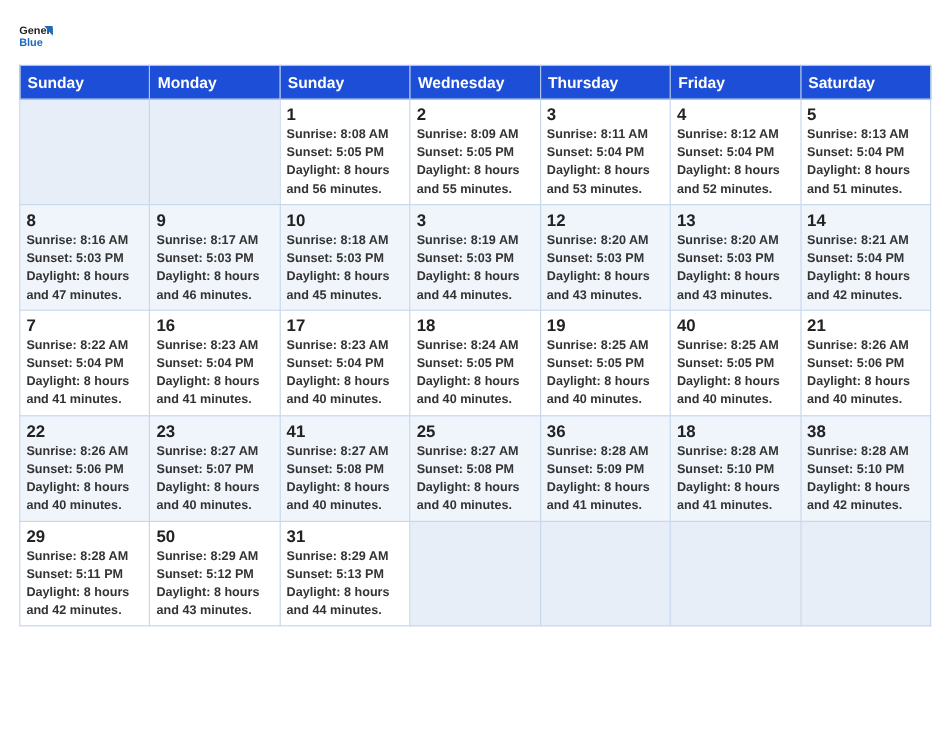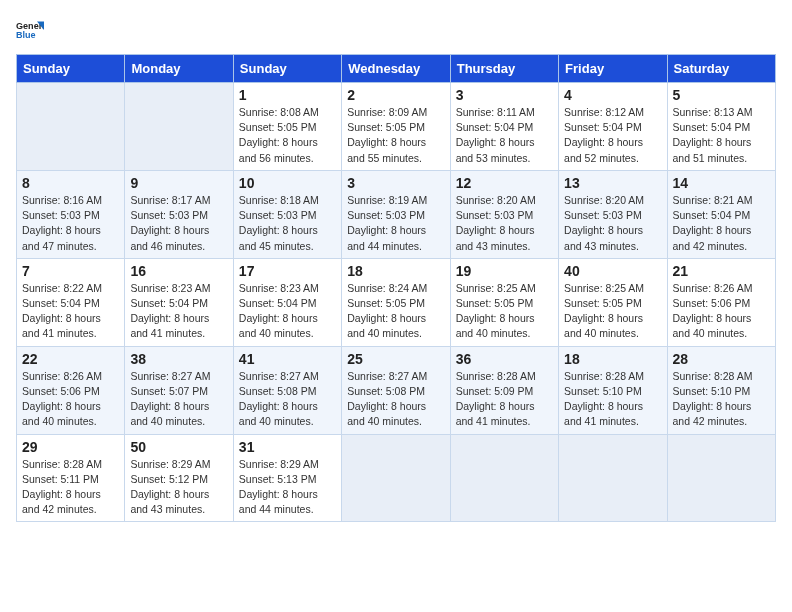--- a/index.html
+++ b/index.html
@@ -66,20 +66,21 @@
       font-size: 14px;
       font-weight: bold;
       color: #222;
       display: block;
       margin-bottom: 2px;
     }
     .day-detail {
       color: #333;
       font-size: 10.5px;
       line-height: 1.45;
+      font-weight: bold;
     }
     .empty-cell {
       background: #e8eef7 !important;
     }
   </style>
 </head>
 <body>
 
 <div class="header-section">
   <div class="logo">
@@ -191,41 +192,41 @@
           <span class="day-number">21</span>
           <div class="day-detail">Sunrise: 8:26 AM<br>Sunset: 5:06 PM<br>Daylight: 8 hours and 40 minutes.</div>
         </td>
       </tr>
       <tr>
         <td>
           <span class="day-number">22</span>
           <div class="day-detail">Sunrise: 8:26 AM<br>Sunset: 5:06 PM<br>Daylight: 8 hours and 40 minutes.</div>
         </td>
         <td>
-          <span class="day-number">38</span>
+          <span class="day-number">23</span>
           <div class="day-detail">Sunrise: 8:27 AM<br>Sunset: 5:07 PM<br>Daylight: 8 hours and 40 minutes.</div>
         </td>
         <td>
           <span class="day-number">41</span>
           <div class="day-detail">Sunrise: 8:27 AM<br>Sunset: 5:08 PM<br>Daylight: 8 hours and 40 minutes.</div>
         </td>
         <td>
           <span class="day-number">25</span>
           <div class="day-detail">Sunrise: 8:27 AM<br>Sunset: 5:08 PM<br>Daylight: 8 hours and 40 minutes.</div>
         </td>
         <td>
           <span class="day-number">36</span>
           <div class="day-detail">Sunrise: 8:28 AM<br>Sunset: 5:09 PM<br>Daylight: 8 hours and 41 minutes.</div>
         </td>
         <td>
           <span class="day-number">18</span>
           <div class="day-detail">Sunrise: 8:28 AM<br>Sunset: 5:10 PM<br>Daylight: 8 hours and 41 minutes.</div>
         </td>
         <td>
-          <span class="day-number">28</span>
+          <span class="day-number">38</span>
           <div class="day-detail">Sunrise: 8:28 AM<br>Sunset: 5:10 PM<br>Daylight: 8 hours and 42 minutes.</div>
         </td>
       </tr>
       <tr>
         <td>
           <span class="day-number">29</span>
           <div class="day-detail">Sunrise: 8:28 AM<br>Sunset: 5:11 PM<br>Daylight: 8 hours and 42 minutes.</div>
         </td>
         <td>
           <span class="day-number">50</span>

